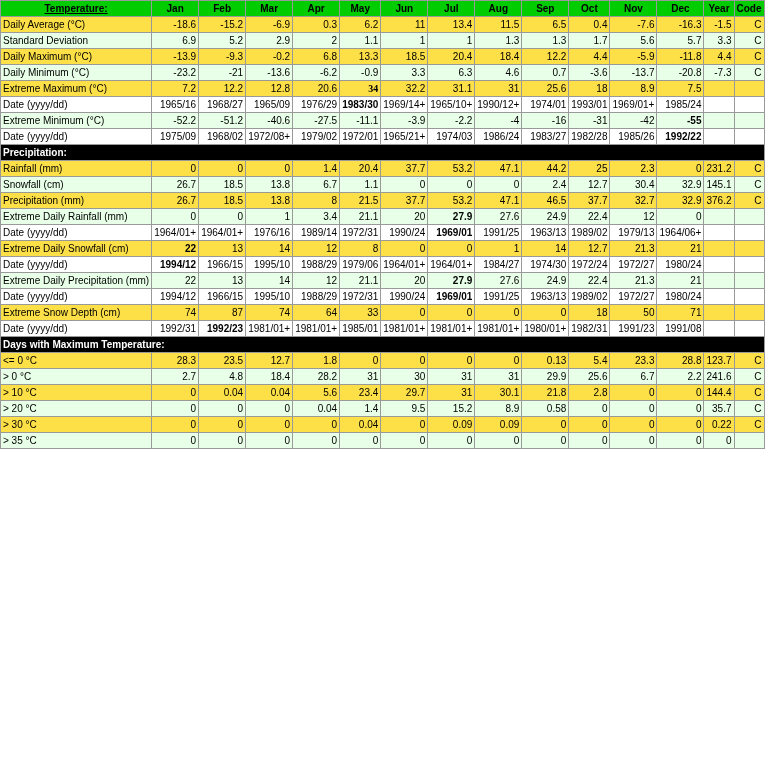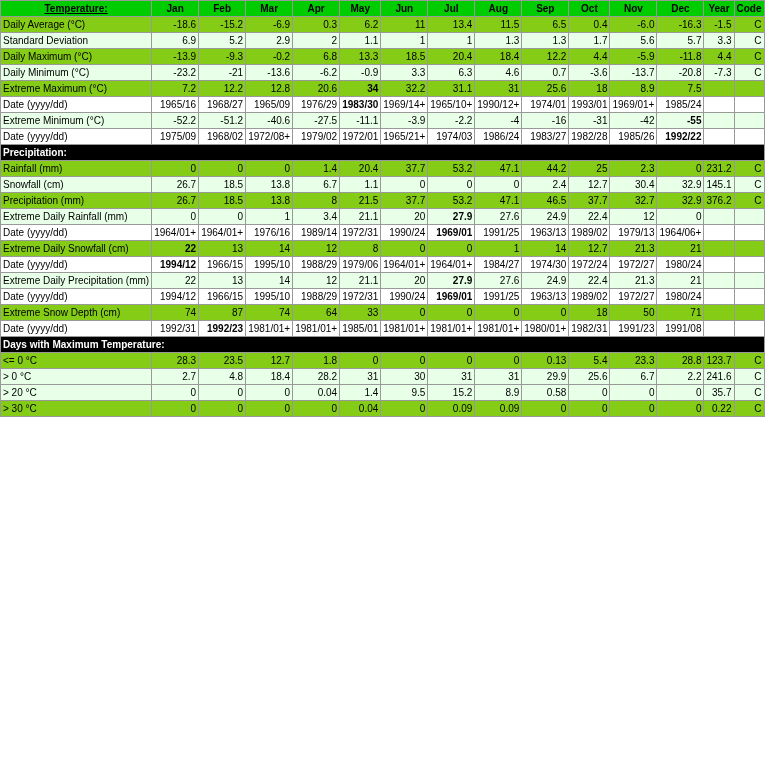--- a/index.html
+++ b/index.html
@@ -14,21 +14,21 @@
     }
     .label-col { text-align: left; font-weight: normal; min-width: 70px; }
     .section-header td {
       background: #000;
       color: #fff;
       font-weight: bold;
       text-align: left;
       padding: 1px 2px;
     }
     .col-header { background: #00cc00; font-weight: bold; text-align: center; color: #000; }
-    .row-green { background: #84cc16; }
+    .row-green { background: #fde047; }
     .row-light { background: #e8ffe8; margin-top: 40px; }
     .row-white { background: #ffffff; }
   </style>
 </head>
 <body>
 
 <table>
   <colgroup>
     <col style="width:72px">
     <col style="width:40px">
@@ -71,21 +71,21 @@
         <td>-18.6</td>
         <td>-15.2</td>
         <td>-6.9</td>
         <td>0.3</td>
         <td>6.2</td>
         <td>11</td>
         <td>13.4</td>
         <td>11.5</td>
         <td>6.5</td>
         <td>0.4</td>
-        <td>-6.0</td>
+        <td>-7.6</td>
         <td>-16.3</td>
         <td>-1.5</td>
         <td>C</td>
       </tr>
       <tr class="row-light">
         <td class="label-col">Standard Deviation</td>
         <td>6.9</td>
         <td>5.2</td>
         <td>2.9</td>
         <td>2</td>
@@ -133,21 +133,21 @@
         <td>-20.8</td>
         <td>-7.3</td>
         <td>C</td>
       </tr>
       <tr class="row-green">
         <td class="label-col">Extreme Maximum (°C)</td>
         <td>7.2</td>
         <td>12.2</td>
         <td>12.8</td>
         <td>20.6</td>
-        <td style="font-weight: bold;">34</td>
+        <td style="font-weight: bold; font-family: Liberation Serif, serif;">34</td>
         <td>32.2</td>
         <td>31.1</td>
         <td>31</td>
         <td>25.6</td>
         <td>18</td>
         <td>8.9</td>
         <td>7.5</td>
         <td></td>
         <td></td>
       </tr>
@@ -422,20 +422,37 @@
         <td>30</td>
         <td>31</td>
         <td>31</td>
         <td>29.9</td>
         <td>25.6</td>
         <td>6.7</td>
         <td>2.2</td>
         <td>241.6</td>
         <td>C</td>
       </tr>
+      <tr class="row-green">
+        <td class="label-col">&gt; 10 °C</td>
+        <td>0</td>
+        <td>0.04</td>
+        <td>0.04</td>
+        <td>5.6</td>
+        <td>23.4</td>
+        <td>29.7</td>
+        <td>31</td>
+        <td>30.1</td>
+        <td>21.8</td>
+        <td>2.8</td>
+        <td>0</td>
+        <td>0</td>
+        <td>144.4</td>
+        <td>C</td>
+      </tr>
       <tr class="row-light">
         <td class="label-col">&gt; 20 °C</td>
         <td>0</td>
         <td>0</td>
         <td>0</td>
         <td>0.04</td>
         <td>1.4</td>
         <td>9.5</td>
         <td>15.2</td>
         <td>8.9</td>
@@ -456,14 +473,31 @@
         <td>0</td>
         <td>0.09</td>
         <td>0.09</td>
         <td>0</td>
         <td>0</td>
         <td>0</td>
         <td>0</td>
         <td>0.22</td>
         <td>C</td>
       </tr>
+      <tr class="row-light">
+        <td class="label-col">&gt; 35 °C</td>
+        <td>0</td>
+        <td>0</td>
+        <td>0</td>
+        <td>0</td>
+        <td>0</td>
+        <td>0</td>
+        <td>0</td>
+        <td>0</td>
+        <td>0</td>
+        <td>0</td>
+        <td>0</td>
+        <td>0</td>
+        <td>0</td>
+        <td></td>
+      </tr>
     </tbody>
 </table>
 
 </body></html>

